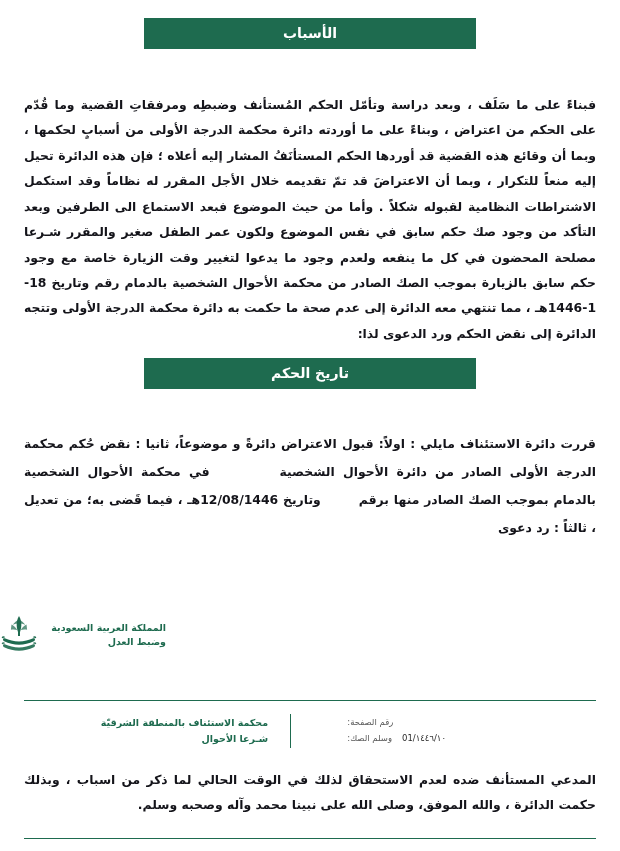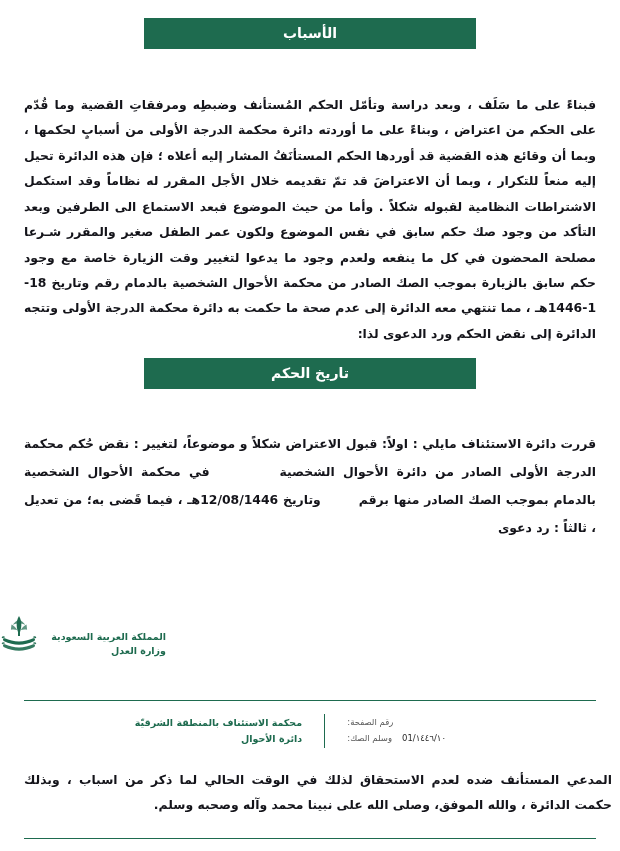--- a/index.html
+++ b/index.html
@@ -80,21 +80,21 @@
 
   
   .emblem-row {
     position: absolute;
     top: 612px;
     right: 24px;
     left: 24px;
     display: flex;
     flex-direction: row;
     justify-content: flex-start;
-    align-items: flex-end;
+    align-items: center;
     gap: 10px;
     padding-right: 430px;
   }
   .emblem {
     width: 44px;
     height: 46px;
     flex: 0 0 auto;
   }
   .ministry-lines {
     font-size: 9.5px;
@@ -151,36 +151,37 @@
   }
   .doc-meta {
     font-size: 8.5px;
     line-height: 1.85;
     color: #3a3a3a;
     text-align: right;
     white-space: nowrap;
   }
   .doc-meta .lbl {
     color: #5a5a5a;
+    margin-left: 34px;
   }
   .doc-meta .val {
     color: #2a2a2a;
     letter-spacing: 0.4px;
   }
   .doc-meta-row {
     display: flex;
     flex-direction: row;
     gap: 10px;
     justify-content: flex-end;
   }
 
   
   #closing-text {
     position: absolute;
-    right: 8px;
+    right: 24px;
     left: 24px;
     top: 768px;
     font-size: 12.4px;
     line-height: 2.0;
     font-weight: 600;
     text-align: justify;
     text-align-last: right;
     color: #14141a;
   }
 </style>
@@ -189,27 +190,27 @@
 
 <div class="page">
 
   <div class="section-bar bar-reasons">الأسباب</div>
 
   <div class="body-block" id="reasons-text">فبناءً على ما سَلَف ، وبعد دراسة وتأمّل الحكم المُستأنف وضبطِه ومرفقاتِ القضية وما قُدّم على الحكم من اعتراض ، وبناءً على ما أوردته دائرة محكمة الدرجة الأولى من أسبابٍ لحكمها ، وبما أن وقائع هذه القضية قد أوردها الحكم المستأنَفُ المشار إليه أعلاه ؛ فإن هذه الدائرة تحيل إليه منعاً للتكرار ، وبما أن الاعتراضَ قد تمّ تقديمه خلال الأجل المقرر له نظاماً وقد استكمل الاشتراطات النظامية لقبوله شكلاً . وأما من حيث الموضوع فبعد الاستماع الى الطرفين وبعد التأكد من وجود صك حكم سابق في نفس الموضوع ولكون عمر الطفل صغير والمقرر شـرعا مصلحة المحضون في كل ما ينفعه ولعدم وجود ما يدعوا لتغيير وقت الزيارة خاصة مع وجود حكم سابق بالزيارة بموجب الصك الصادر من محكمة الأحوال الشخصية بالدمام رقم وتاريخ 18-1-1446هـ ، مما تنتهي معه الدائرة إلى عدم صحة ما حكمت به دائرة محكمة الدرجة الأولى وتتجه الدائرة إلى نقض الحكم ورد الدعوى لذا:</div>
 
   <div class="section-bar bar-ruling">تاريخ الحكم</div>
 
   <div class="body-block" id="ruling-text">
-    <span>قررت دائرة الاستئناف مايلي : اولاً: قبول الاعتراض شكلاً و موضوعاً، لتغيير : نقض حُكم محكمة الدرجة الأولى الصادر من دائرة الأحوال الشخصية</span><span class="gap"></span><span>في محكمة الأحوال الشخصية بالدمام بموجب الصك الصادر منها برقم</span><span class="gap-sm"></span><span>وتاريخ 12/08/1446هـ ، فيما قَضى به؛ من تعديل ، ثالثاً : رد دعوى</span>
+    <span>قررت دائرة الاستئناف مايلي : اولاً: قبول الاعتراض دائرةً و موضوعاً، ثانيا : نقض حُكم محكمة الدرجة الأولى الصادر من دائرة الأحوال الشخصية</span><span class="gap"></span><span>في محكمة الأحوال الشخصية بالدمام بموجب الصك الصادر منها برقم</span><span class="gap-sm"></span><span>وتاريخ 12/08/1446هـ ، فيما قَضى به؛ من تعديل ، ثالثاً : رد دعوى</span>
   </div>
 
   <div class="emblem-row">
     <div class="ministry-lines">
       <div>المملكة العربية السعودية</div>
-      <div>وزارة العدل</div>
+      <div>وضبط العدل</div>
     </div>
     <div class="emblem">
       <svg viewBox="0 0 44 46" width="44" height="46" aria-hidden="true">
         <g fill="#1e6b4f">
           <path d="M22 4c1.6 2.6 2.3 5.6 2.3 8.8 0 2.6-.5 5-1.3 7.2h-2c-.8-2.2-1.3-4.6-1.3-7.2 0-3.2.7-6.2 2.3-8.8z"></path>
           <path d="M22 7.5c2.4 1.2 4.6 3 6.3 5.3-1.9-.8-4-1.2-6.3-1.2s-4.4.4-6.3 1.2c1.7-2.3 3.9-4.1 6.3-5.3z" opacity="0.75"></path>
           <path d="M14.5 12.5c2.3 1.3 4.3 3.2 5.8 5.5-2.1-.6-4.3-.7-6.4-.3 .2-1.8 .4-3.6 .6-5.2z" opacity="0.7"></path>
           <path d="M29.5 12.5c.2 1.6 .4 3.4 .6 5.2-2.1-.4-4.3-.3-6.4 .3 1.5-2.3 3.5-4.2 5.8-5.5z" opacity="0.7"></path>
           <path d="M21 19h2v5h-2z"></path>
           <path d="M6 27.5c0-1.1 .9-1.6 1.8-1.2 4.3 2 9.1 3.1 14.2 3.1s9.9-1.1 14.2-3.1c.9-.4 1.8 .1 1.8 1.2 0 .8-.5 1.4-1.2 1.8-4.6 2.3-9.7 3.5-14.8 3.5S11.8 31.6 7.2 29.3C6.5 28.9 6 28.3 6 27.5z"></path>
@@ -234,21 +235,21 @@
       <div class="doc-meta-row">
         <span class="val">١٤٤٦/١٠/01</span>
         <span class="lbl">وسلم الصك:</span>
       </div>
     </div>
 
     <div class="meta-divider"></div>
 
     <div class="court-block">
       <div>محكمة الاستئناف بالمنطقة الشرقيّة</div>
-      <div>دائرة الأحوال</div>
+      <div>شـرعا الأحوال</div>
     </div>
   </div>
 
   <div id="closing-text">المدعي المستأنف ضده لعدم الاستحقاق لذلك في الوقت الحالي لما ذكر من اسباب ، وبذلك حكمت الدائرة ، والله الموفق، وصلى الله على نبينا محمد وآله وصحبه وسلم.</div>
 
   <div class="rule-bottom"></div>
 
 </div>
 
 </body></html>

